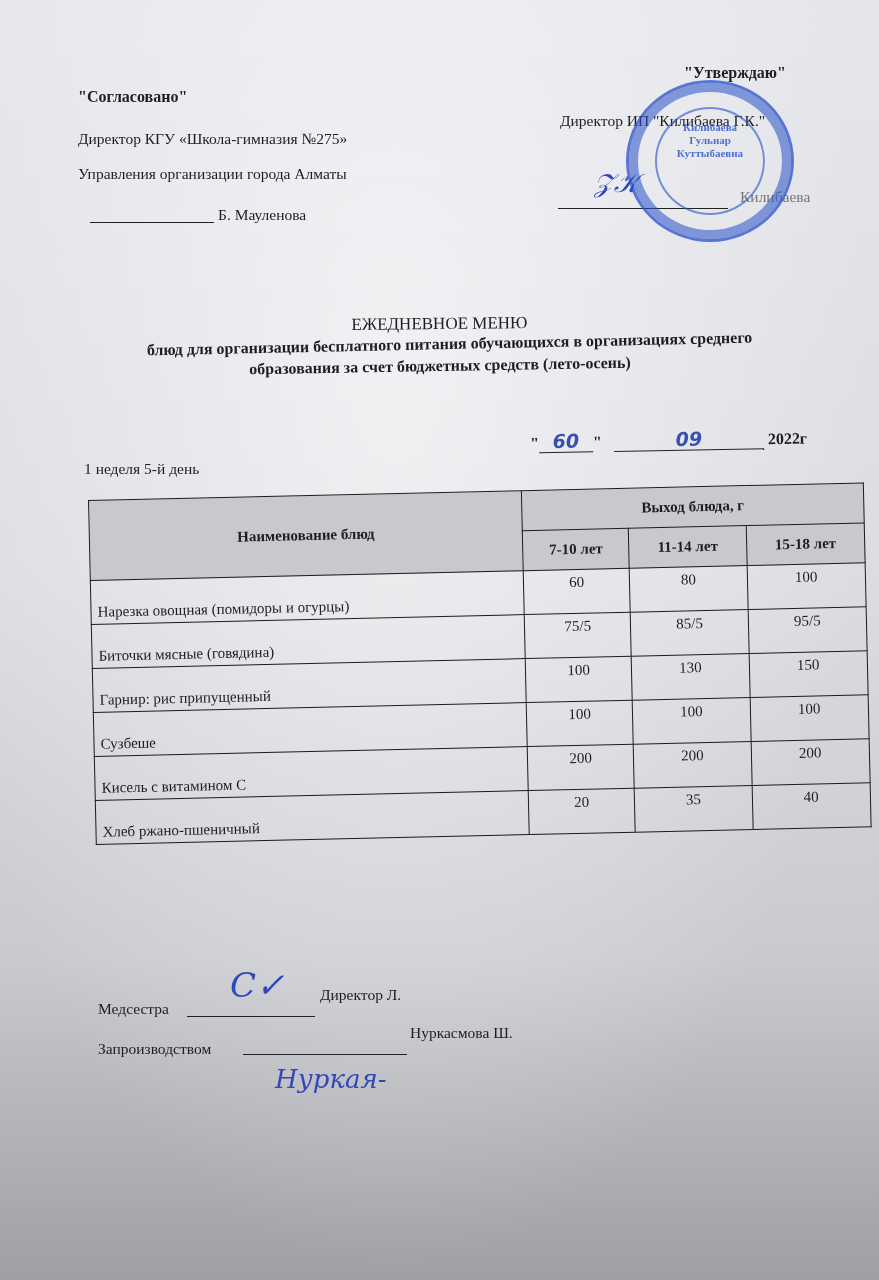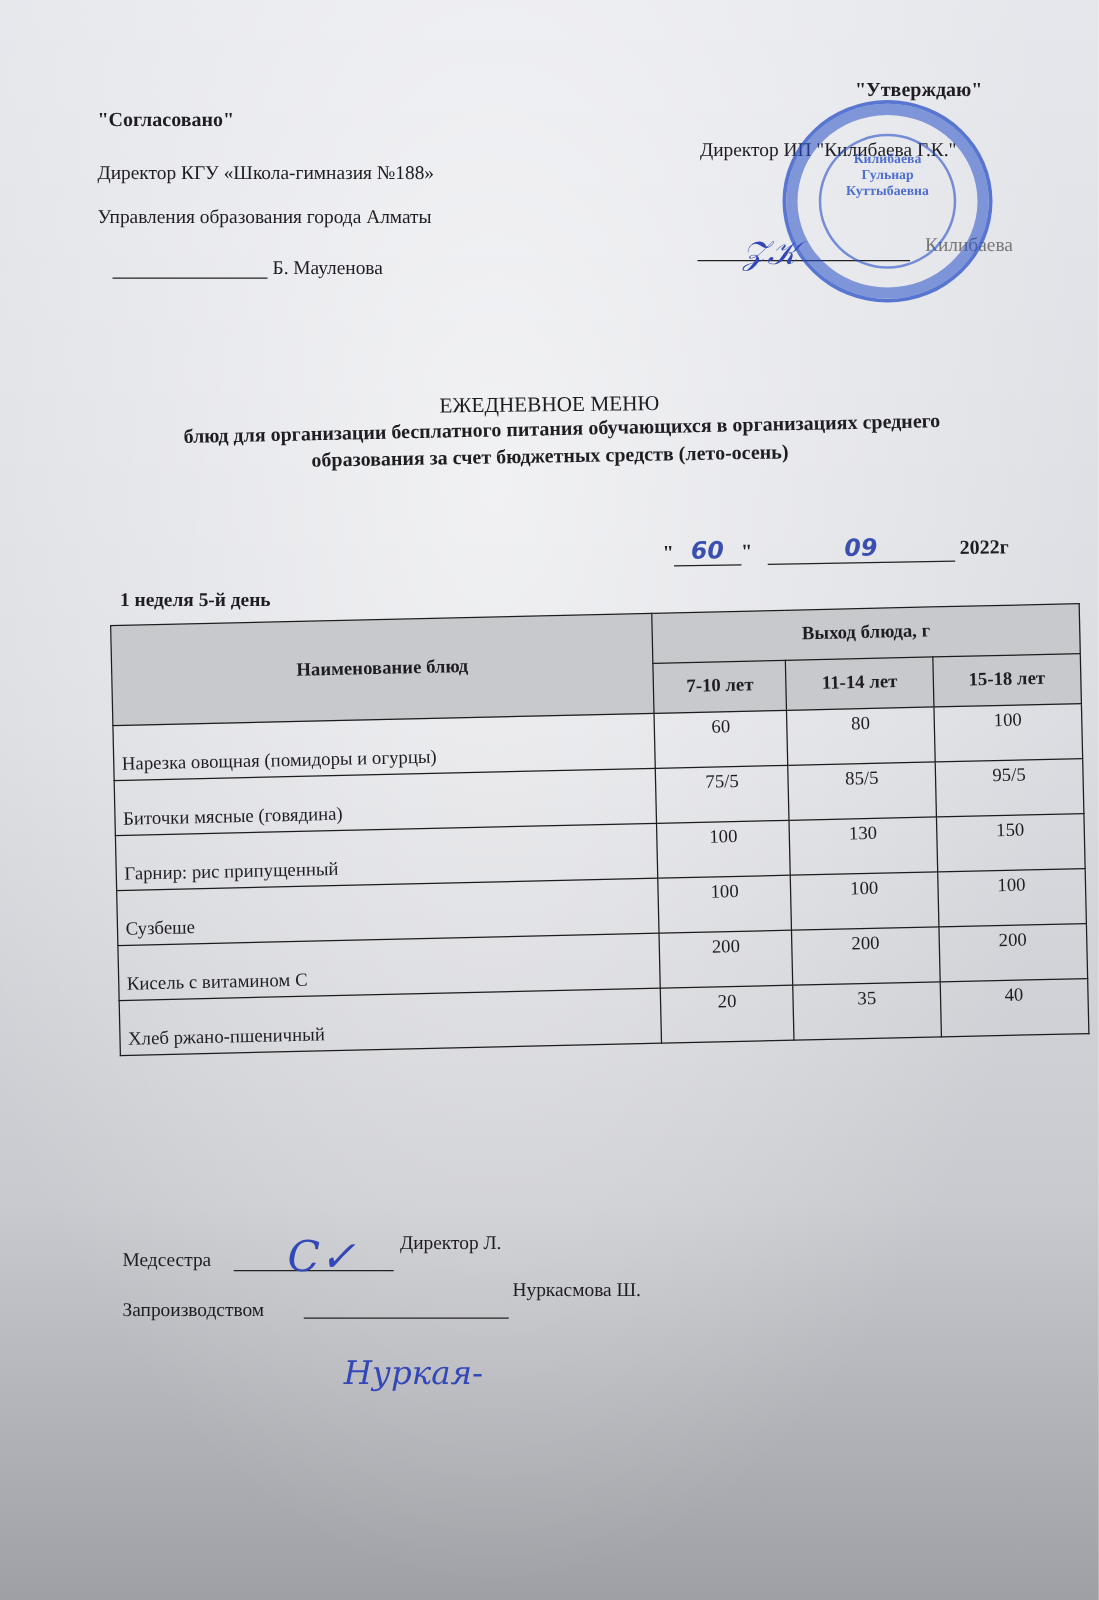--- a/index.html
+++ b/index.html
@@ -42,54 +42,54 @@
   }
   table.menu td, table.menu th {
     border: 1.5px solid #1c1c1c; padding: 0 6px;
   }
   table.menu th { background: #c8c9cd; font-weight: bold; font-size: 15px; }
   table.menu td.name { text-align: left; vertical-align: bottom; padding-bottom: 3px; }
   table.menu td.val { text-align: center; vertical-align: top; padding-top: 4px; }
   .sig-line { position: absolute; border-bottom: 1px solid #222; }
   .sig {
     position: absolute; color: #3348b8; font-family: "DejaVu Serif", serif;
-    font-style: italic; font-size: 26px; margin-top: 20px;
+    font-style: italic; font-size: 26px;
   }
   .bottom-sig { font-size: 15.5px; }
 </style>
 </head>
 <body>
 
 <div class="page">
 
 
   <div class="abs quote-label" style="left:78px; top:88px;">"Согласовано"</div>
-  <div class="abs line-text" style="left:78px; top:130px;">Директор КГУ «Школа-гимназия №188»</div>
-  <div class="abs line-text" style="left:78px; top:165px;">Управления образования города Алматы</div>
+  <div class="abs line-text" style="left:78px; top:130px;">Директор КГУ «Школа-гимназия №275»</div>
+  <div class="abs line-text" style="left:78px; top:165px;">Управления организации города Алматы</div>
   <div class="sig-line" style="left:90px; top:222px; width:124px;"></div>
   <div class="abs line-text" style="left:218px; top:206px;text-align:right;">Б. Мауленова</div>
 
   <div class="abs quote-label" style="left:684px; top:64px;">"Утверждаю"</div>
   <div class="abs line-text" style="left:560px; top:112px;">Директор ИП "Килибаева Г.К."</div>
   <div class="sig-line" style="left:558px; top:208px; width:170px;"></div>
   <div class="abs line-text" style="left:740px; top:188px; color:#777;">Килибаева</div>
   <div class="sig" style="left:594px; top:168px;">𝒵𝒦</div>
 
   <div class="stamp" style="left:626px; top:80px; width:162px; height:156px;">
     <div class="inner" style="left:26px; top:24px; width:106px; height:104px;"></div>
     <div class="stamp-text" style="left:36px; top:38px; width:90px;">Килибаева
 Гульнар
 Куттыбаевна</div>
   </div>
 
   <div class="abs title" style="left:0; width:879px; top:314px; font-weight:normal; font-size:17px; transform:rotate(-0.6deg);">ЕЖЕДНЕВНОЕ МЕНЮ</div>
   <div class="abs title" style="left:97px; top:335px; width:705px; transform:rotate(-1.2deg);">блюд для организации бесплатного питания обучающихся   в организациях среднего</div>
   <div class="abs title" style="left:160px; top:357px; width:560px; transform:rotate(-1deg);">образования за счет бюджетных средств (лето-осень)</div>
 
-  <div class="abs" style="left:96px; top:460px; font-weight:bold; font-size:15.5px;margin-top:12px;">1 неделя 5-й день</div>
+  <div class="abs" style="left:84px; top:460px; font-weight:normal; font-size:15.5px;">1 неделя 5-й день</div>
   <div class="abs" style="left:530px; top:428px; font-size:16px; font-weight:bold; transform:rotate(-1deg);">
     <span>"</span><span class="date-field" style="width:54px;">60</span><span>"</span>
     <span class="date-field" style="width:150px; margin-left:8px;">09</span>
     <span>2022г</span>
   </div>
 
   <table class="menu">
     <thead>
       <tr style="height:40px;">
         <th rowspan="2" style="width:420px;">Наименование блюд</th>

